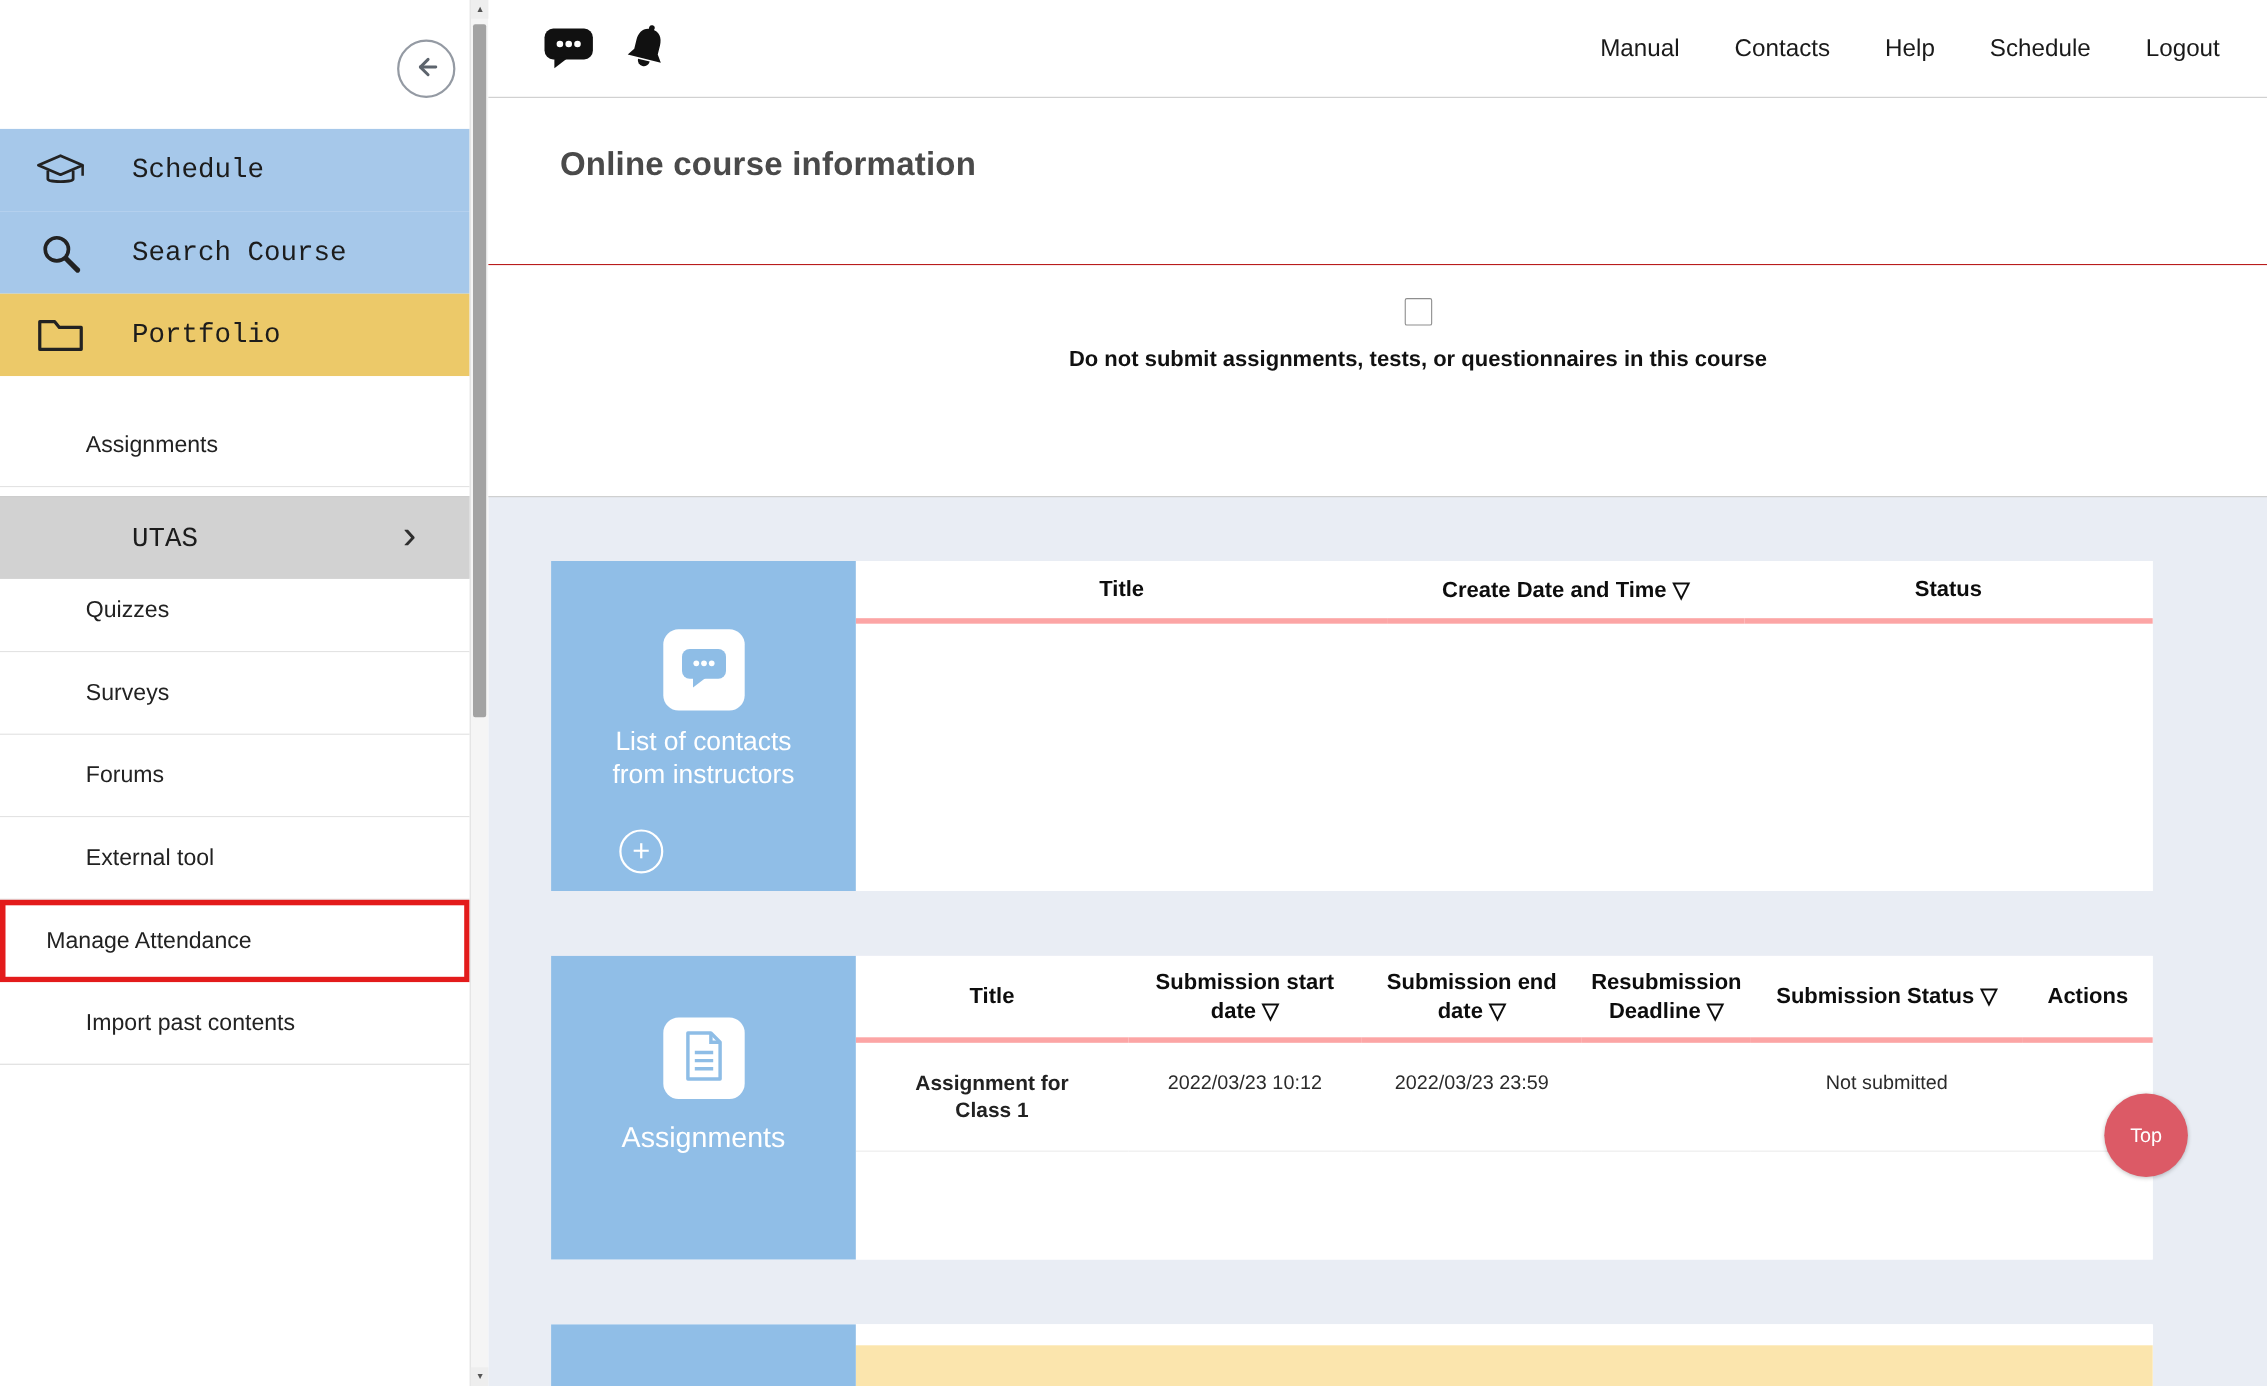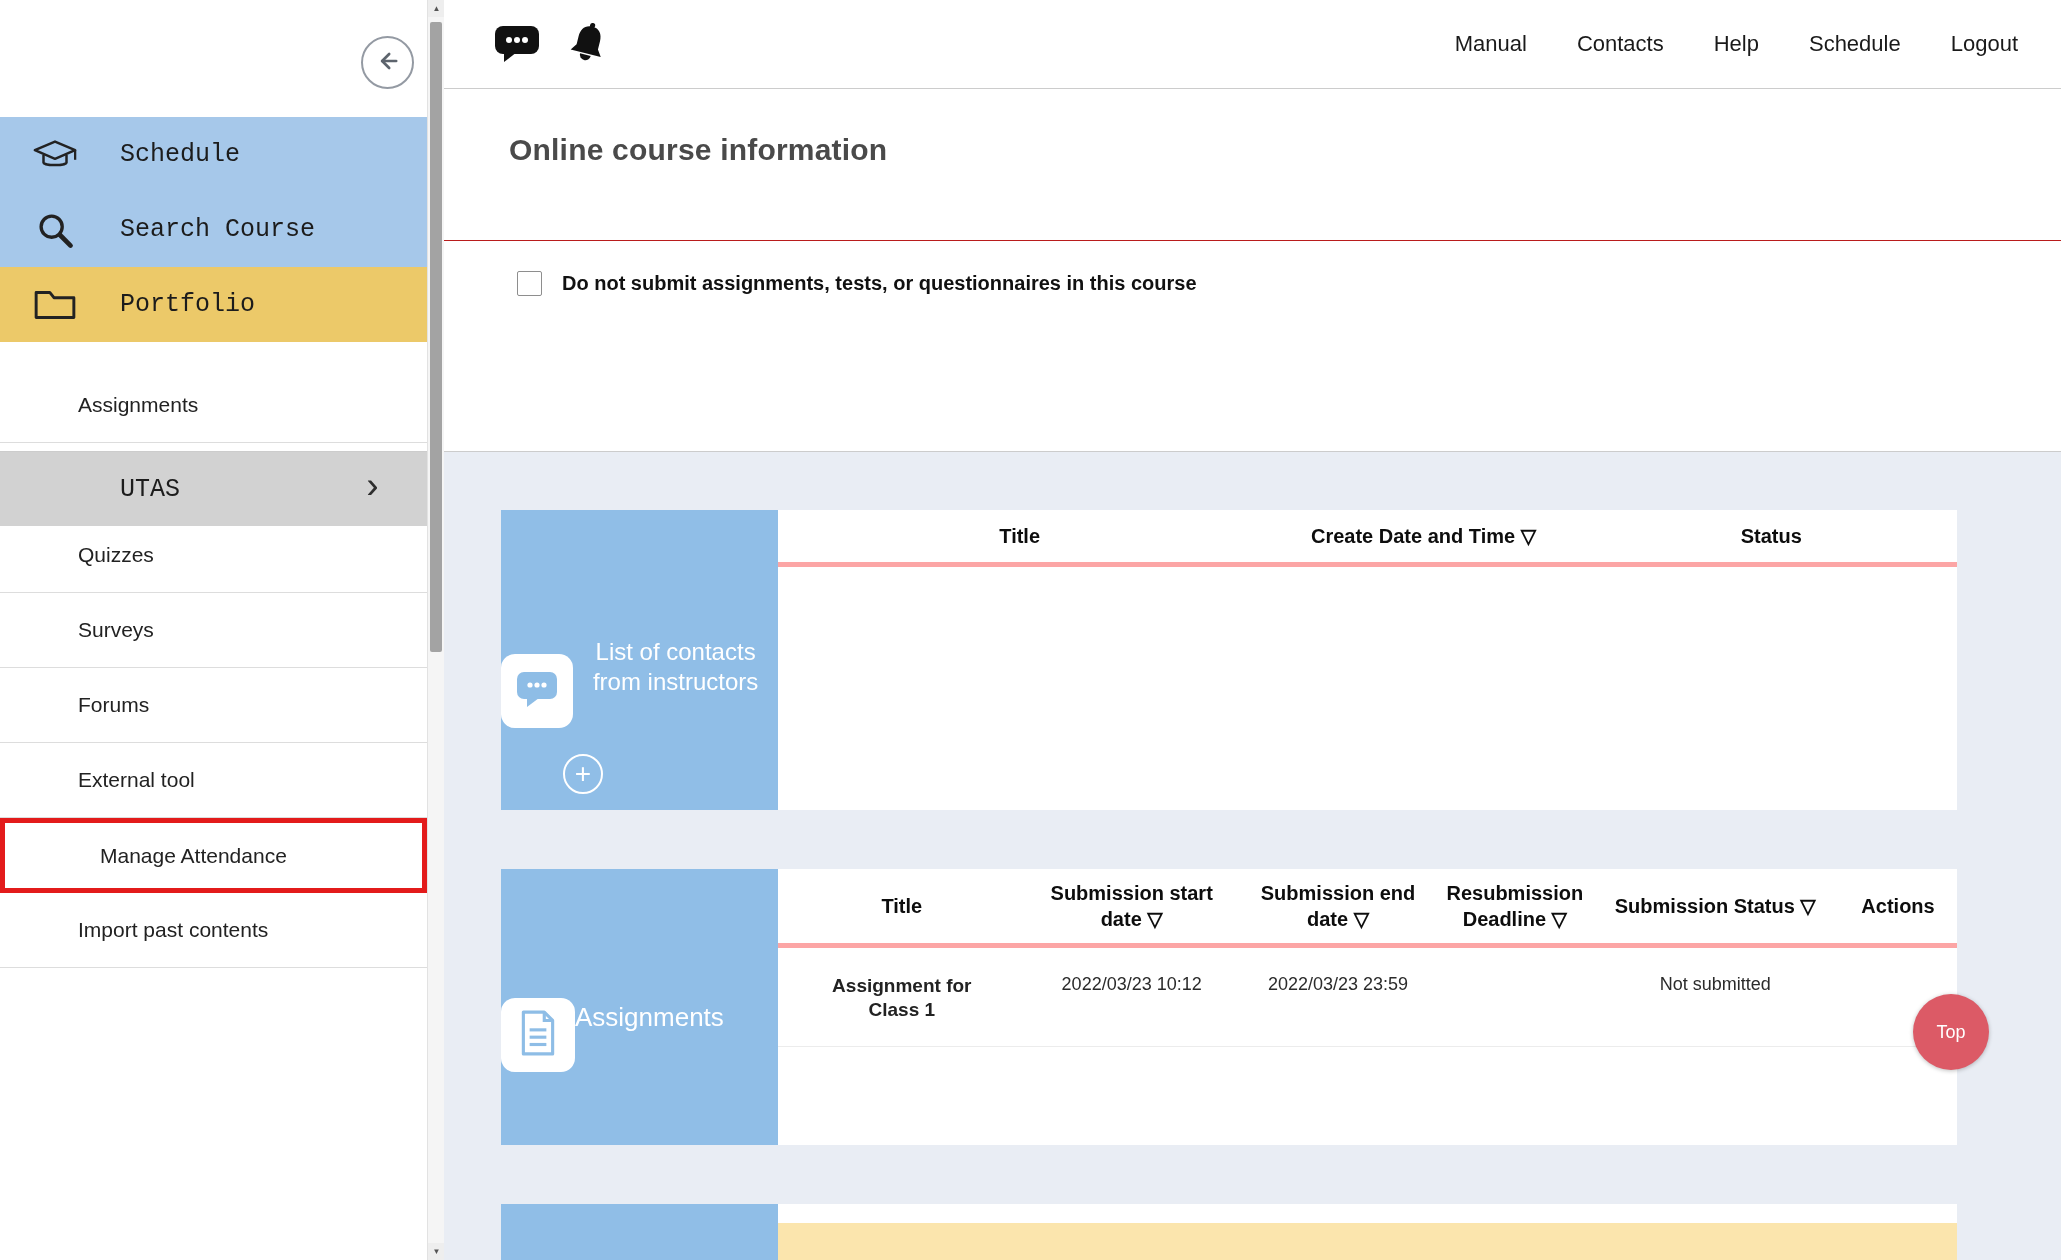--- a/index.html
+++ b/index.html
@@ -17,21 +17,21 @@
       font-size:25px;color:#1c1c1c;box-sizing:border-box;cursor:pointer;font-family:Liberation Mono, monospace;}
   .side-item .s-icon{width:50px;display:flex;align-items:center;justify-content:center;flex-shrink:0;}
   .side-item.blue{background:var(--sidebar_blue,#a6c8ea);}
   .side-item.yellow{background:var(--sidebar_yellow,#ecc969);}
   .side-item.gray{background:var(--sidebar_gray,#d2d2d2);}
   .side-gap{height:26px;background:#fff;}
   .chev{margin-left:auto;margin-right:44px;font-size:36px;color:#2e2e2e;line-height:1;font-weight:400;}
   .chev.down{transform:rotate(90deg);margin-right:38px;}
   .sub-item{height:75px;display:flex;align-items:center;padding-left:78px;font-size:21px;color:#222;
       border-bottom:1px solid #ddd;background:#fff;box-sizing:border-box;cursor:pointer;}
-  .sub-item.highlight{border:5px solid var(--highlight_red,#e31b1b);padding-left:95px;}
+  .sub-item.highlight{border:5px solid var(--highlight_red,#e31b1b);padding-left:37px;}
   .side-item.utas{padding-left:120px;}
 
   
   .side-scroll{position:absolute;right:0;top:0;width:17px;height:100%;background:#f5f5f5;
       border-left:1px solid #e2e2e2;box-sizing:border-box;}
   .scroll-arrow{position:absolute;left:0;width:17px;height:17px;font-size:8px;color:#555;background:#eee;
       display:flex;align-items:center;justify-content:center;cursor:pointer;}
   .scroll-up{top:0;} .scroll-down{bottom:0;}
   .scroll-thumb{position:absolute;left:2px;top:22px;width:12px;height:630px;background:#a3a3a3;border-radius:2px;cursor:grab;}
 
@@ -41,35 +41,35 @@
       padding:0 43px 0 50px;box-sizing:border-box;}
   .topbar-icons{display:flex;align-items:center;gap:28px;}
   .topbar-icons span{display:flex;cursor:pointer;}
   .topnav{margin-left:auto;display:flex;gap:50px;font-size:22px;color:#1a1a1a;}
   .topnav a{cursor:pointer;text-decoration:none;color:#1a1a1a;}
 
   .title-block{height:152px;border-bottom:1px solid #b91c1c;box-sizing:border-box;padding:44px 0 0 65px;}
   .title-block h1{margin:0;font-size:30px;font-weight:bold;color:#4a4a4a;letter-spacing:.2px;}
 
   .options-block{height:210px;box-sizing:border-box;padding:30px 0 0 73px;}
-  .checkbox-row{display:flex;align-items:center;gap:20px;}
+  .checkbox-row{display:flex;align-items:center;gap:20px;flex-direction:column;}
   .checkbox{width:25px;height:25px;border:1px solid #8e8e8e;background:#fff;border-radius:2px;
       box-sizing:border-box;cursor:pointer;flex-shrink:0;}
   .checkbox-label{font-size:20px;font-weight:700;color:#111;cursor:pointer;}
   .notes{margin-top:20px;font-size:18px;color:#2e2e2e;line-height:31px;}
 
   .gray{position:absolute;top:451px;left:0;right:0;bottom:0;background:var(--page_bg,#e9edf4);
       border-top:1px solid #ccc;box-sizing:border-box;}
 
   .card{display:flex;width:1456px;margin-left:57px;background:#fff;}
   .card1{margin-top:58px;height:300px;}
   .card2{margin-top:59px;height:276px;}
   .card3{margin-top:59px;height:200px;}
   .panel{width:277px;background:var(--panel_blue,#90bee7);position:relative;display:flex;
-      flex-direction:row;align-items:center;flex-shrink:0;}
+      flex-direction:column;align-items:center;flex-shrink:0;}
   .tile{width:74px;height:74px;background:#fff;border-radius:14px;display:flex;
       align-items:center;justify-content:center;}
   .card1 .tile{margin-top:62px;} .card2 .tile{margin-top:56px;}
   .panel-label{color:#fff;text-align:center;margin-top:14px;}
   .card1 .panel-label{font-size:24px;line-height:1.25;width:210px;}
   .card2 .panel-label{font-size:26px;margin-top:20px;}
   .plus{position:absolute;left:62px;bottom:16px;width:40px;height:40px;border:2px solid #fff;
       border-radius:50%;color:#fff;font-size:28px;line-height:34px;text-align:center;
       box-sizing:border-box;background:transparent;cursor:pointer;padding:0;}
 

